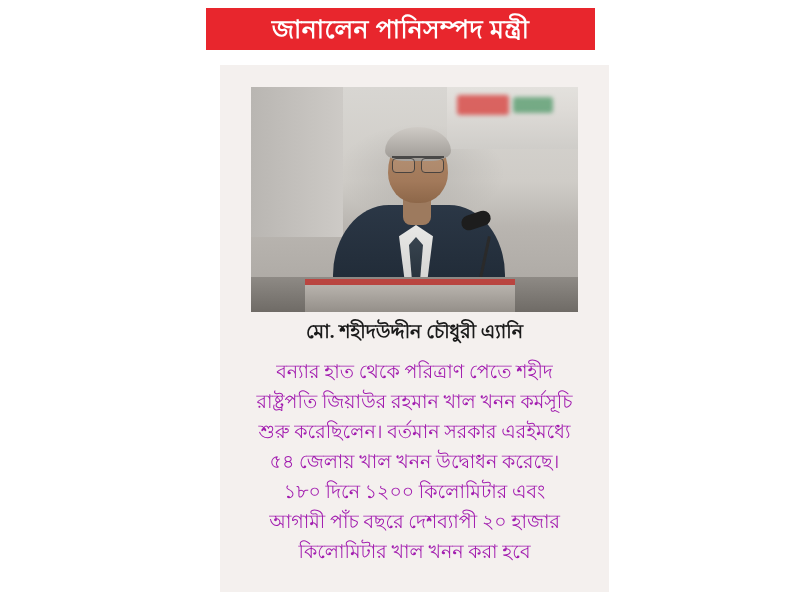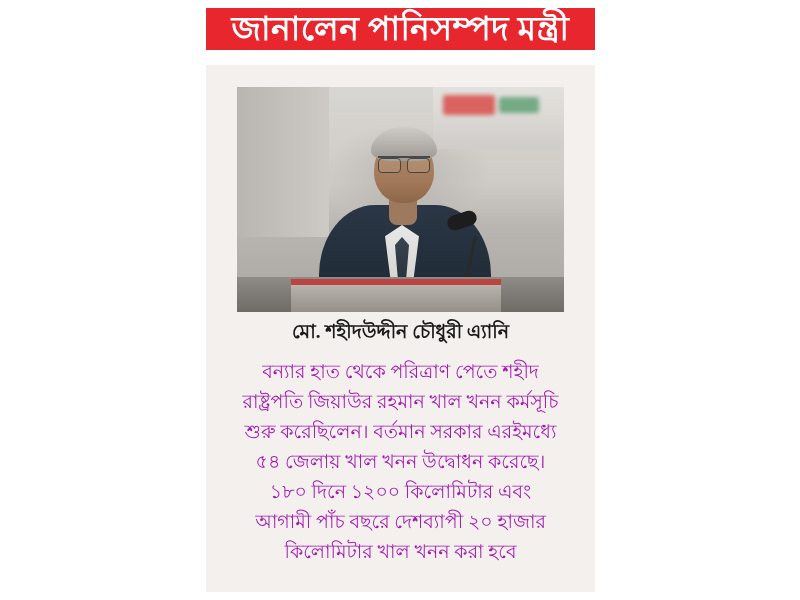--- a/index.html
+++ b/index.html
@@ -28,31 +28,31 @@
     height: 42px;
     background: #e8262d;
     display: flex;
     align-items: center;
     justify-content: center;
   }
 
   .headline-text {
     color: #ffffff;
     font-family: "Liberation Serif", serif;
-    font-size: 33px;
+    font-size: 25px;
     font-weight: bold;
     letter-spacing: 0.5px;
     white-space: nowrap;
     line-height: 1;
   }
 
   
   .article-card {
     position: absolute;
-    left: 206px;
+    left: 220px;
     top: 65px;
     width: 389px;
     height: 527px;
     background: #f4f0ee;
   }
 
   
   .photo-wrap {
     position: absolute;
     left: 31px;

